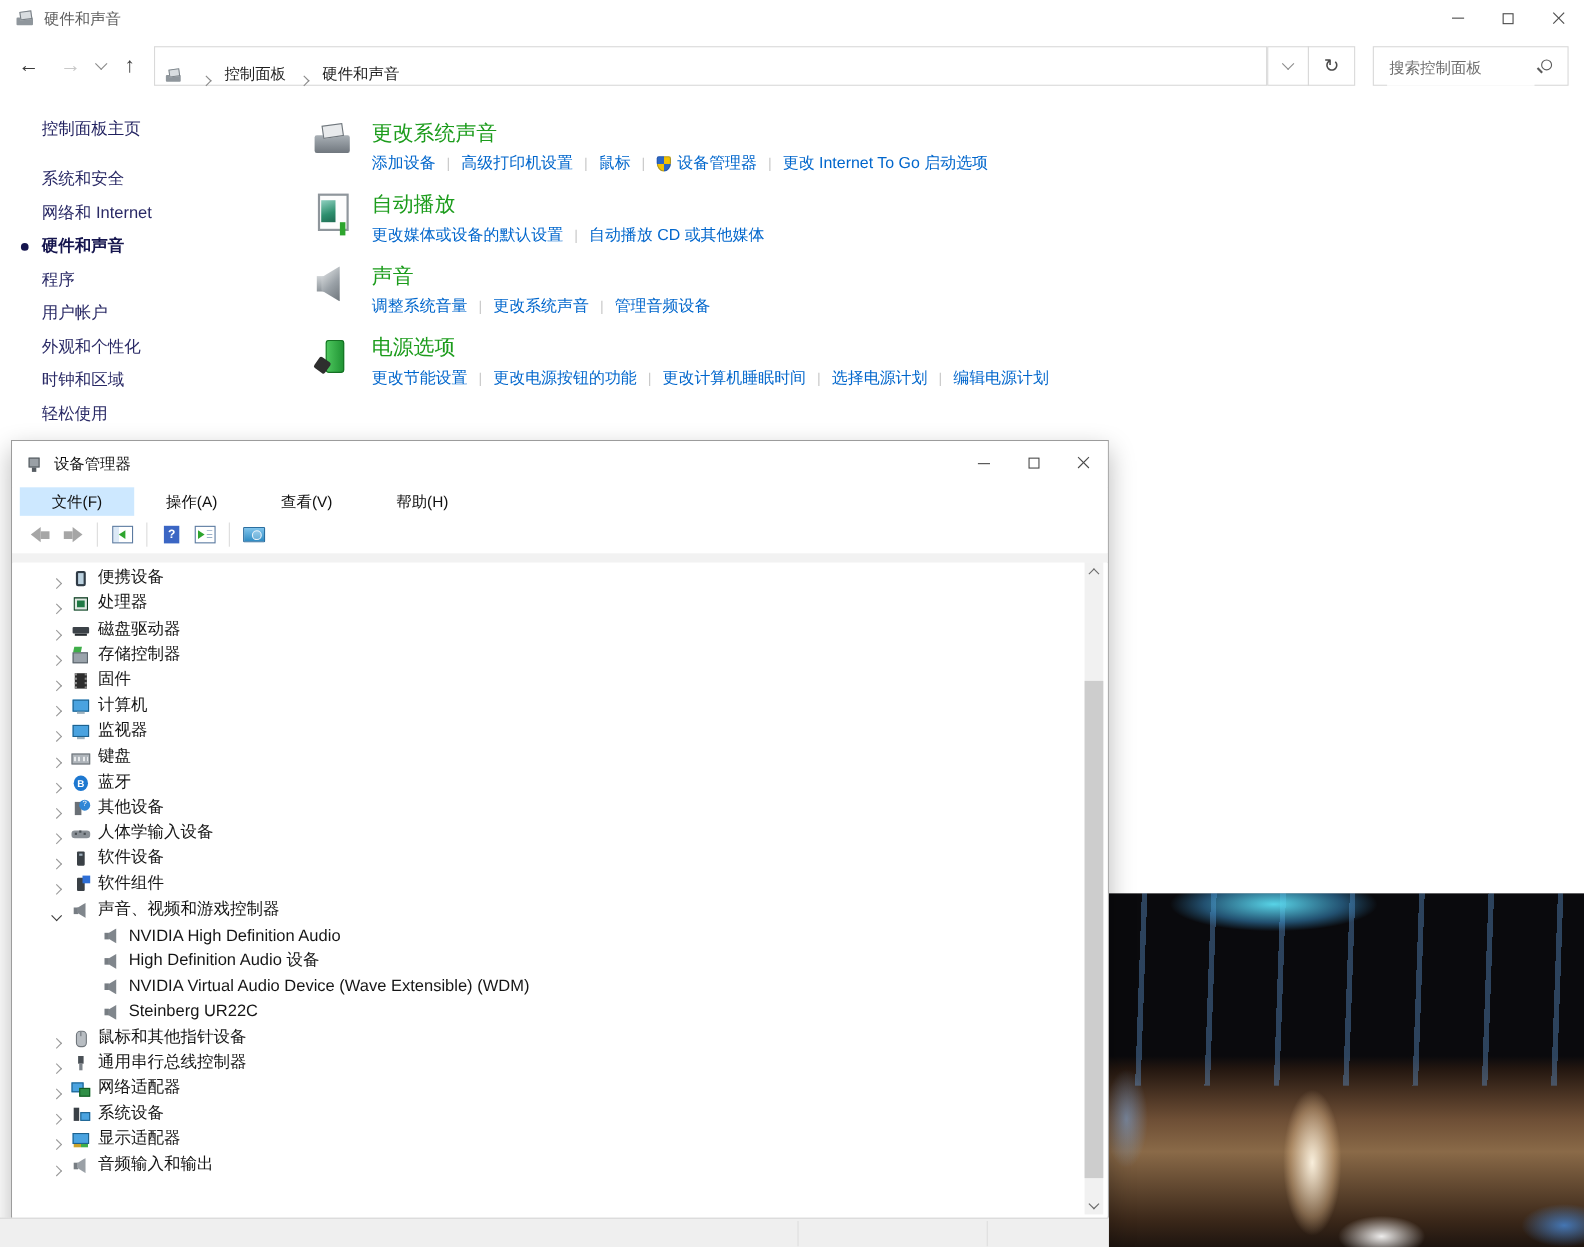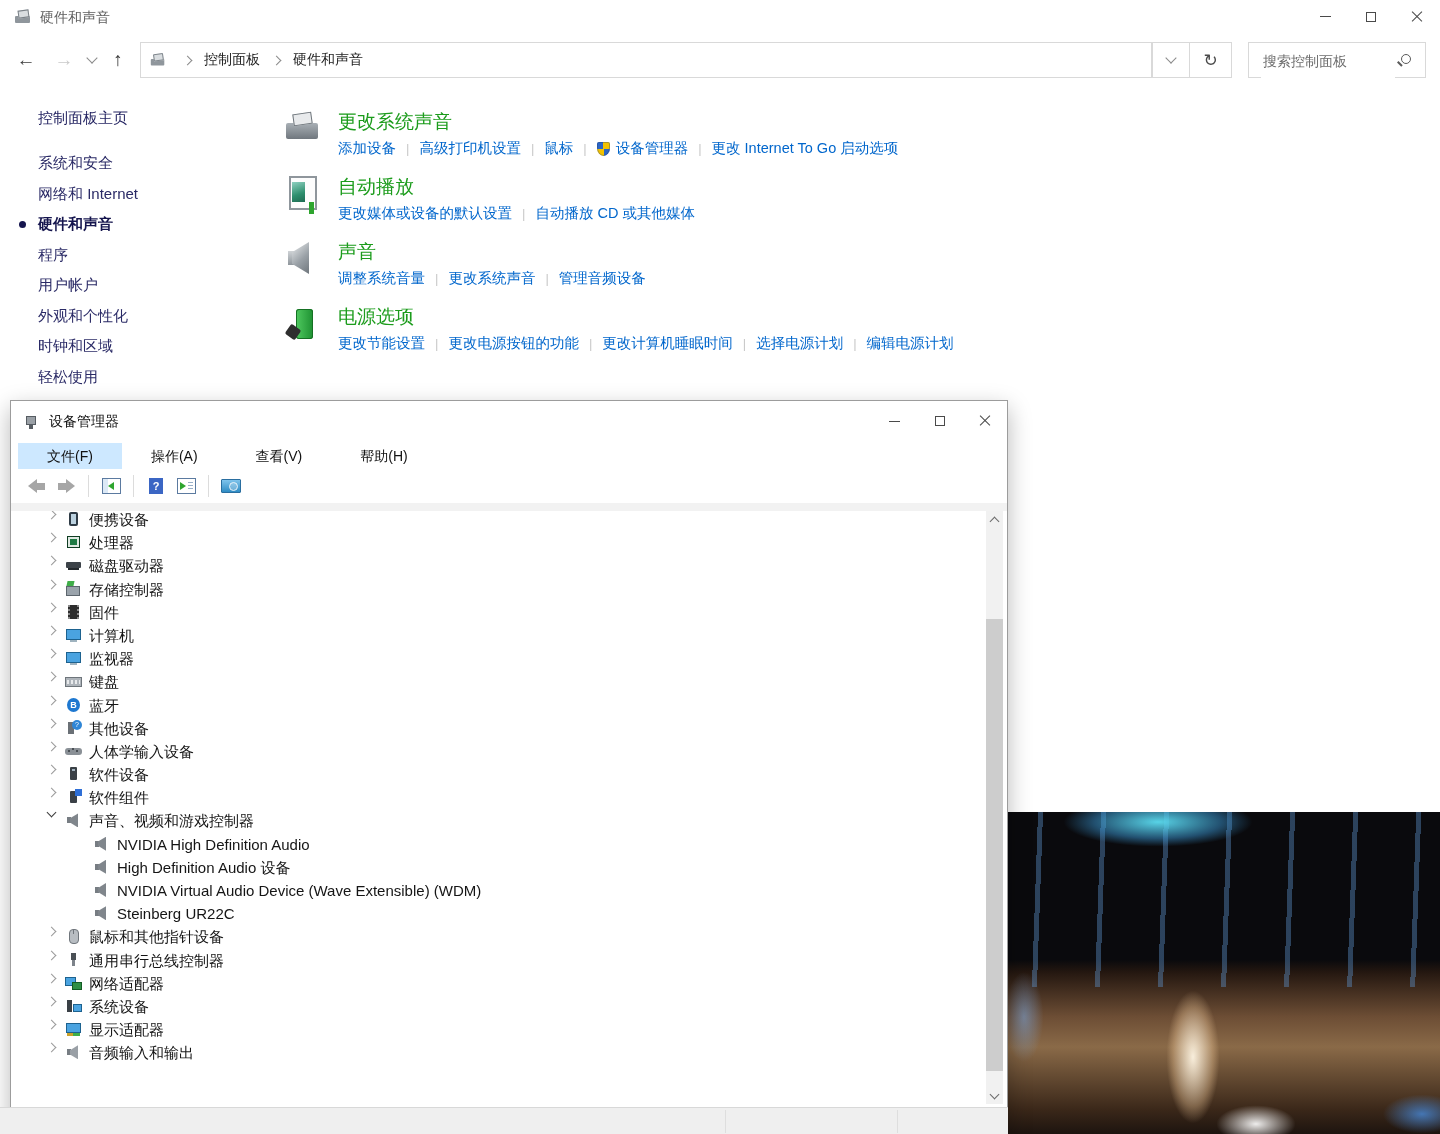--- a/index.html
+++ b/index.html
@@ -34,21 +34,21 @@
   .g-close::before,.g-close::after{content:"";position:absolute;left:-1px;top:5px;width:14px;height:1px;background:#4a4a4a}
   .g-close::before{transform:rotate(45deg)}
   .g-close::after{transform:rotate(-45deg)}
   
   .navbtn{position:absolute;top:46px;height:28px;display:flex;align-items:center;justify-content:center;font-size:19px;color:#3b3b3b}
   .nb-back{left:12px;width:28px}
   .nb-fwd{left:50px;width:28px;color:#c9c9c9}
   .nb-chev{left:84px;width:16px}
   .nb-up{left:104px;width:28px}
   .chev-s{width:7px;height:7px;border-right:1.5px solid #8a8a8a;border-bottom:1.5px solid #8a8a8a;transform:rotate(45deg);margin-top:-4px}
-  .addr{position:absolute;left:140px;top:42px;width:1012px;height:36px;border:1px solid #d9d9d9;box-sizing:border-box;display:flex;align-items:center;background:#fff}
+  .addr{position:absolute;left:140px;top:42px;width:1012px;height:36px;border:1px solid #d9d9d9;box-sizing:border-box;display:flex;align-items:flex-end;background:#fff}
   .addr .appicon{margin:0 6px 0 8px;transform:scale(.9)}
   .crumb{font-size:14px;color:#1f1f1f;padding:0 2px;white-space:nowrap}
   .crumb-sep{width:6px;height:6px;border-right:1.4px solid #8a8a8a;border-top:1.4px solid #8a8a8a;transform:rotate(45deg);margin:0 11px}
   .addr-dd{position:absolute;left:1152px;top:42px;width:38px;height:36px;border:1px solid #d9d9d9;box-sizing:border-box;display:flex;align-items:center;justify-content:center}
   .addr-refresh{position:absolute;left:1189px;top:42px;width:43px;height:36px;border:1px solid #d9d9d9;box-sizing:border-box;display:flex;align-items:center;justify-content:center;font-size:17px;color:#4a4a4a}
   .search{position:absolute;left:1248px;top:42px;width:178px;height:36px;border:1px solid #d9d9d9;box-sizing:border-box;background:#fff}
   .search input{position:absolute;left:12px;top:1px;width:130px;height:32px;border:0;outline:none;font-size:14px;color:#333;font-family:inherit}
   .search input::placeholder{color:#6e6e6e;opacity:1}
   .mag{position:absolute;right:14px;top:11px;width:8px;height:8px;border:1.6px solid #5a5a5a;border-radius:50%}
   .mag::after{content:"";position:absolute;left:-5px;top:8px;width:6px;height:1.6px;background:#5a5a5a;transform:rotate(45deg)}
@@ -109,21 +109,21 @@
   .icon-winpane::after{content:"";position:absolute;left:5px;top:3px;width:0;height:0;border-top:4px solid transparent;border-bottom:4px solid transparent;border-right:6px solid #2ea52e}
   .icon-winlist{position:relative;width:17px;height:14px;border:1px solid #5b7aa0;background:#fff}
   .icon-winlist::before{content:"";position:absolute;left:2px;top:3px;width:0;height:0;border-top:4px solid transparent;border-bottom:4px solid transparent;border-left:6px solid #2ea52e}
   .icon-winlist::after{content:"";position:absolute;right:2px;top:3px;width:5px;height:8px;
      background:repeating-linear-gradient(#9ab0c8 0 1px,transparent 1px 3px)}
   .icon-help{width:14px;height:16px;background:#3b66c4;color:#fff;font-size:11px;font-weight:bold;display:flex;align-items:center;justify-content:center}
   .icon-scan{position:relative;width:18px;height:12px;background:linear-gradient(#7fc4ec,#2f8cc4);border:1px solid #2a6ea0;border-radius:1px}
   .icon-scan::after{content:"";position:absolute;right:2px;top:2px;width:7px;height:7px;border:1.6px solid #e8f2fa;border-radius:50%;background:rgba(255,255,255,.25)}
   
   .dm-tree{position:absolute;left:0;top:110px;right:0;bottom:27px;background:#fff;overflow:hidden}
-  .trow{height:23.2px;display:flex;align-items:flex-start;font-size:15px;color:#151515;padding-left:30px;white-space:nowrap}
+  .trow{height:23.2px;display:flex;align-items:flex-end;font-size:15px;color:#151515;padding-left:30px;white-space:nowrap}
   .trow .chevbox{width:20px;display:flex;justify-content:center}
   .chev-r{width:6px;height:6px;border-right:1.4px solid #9a9a9a;border-top:1.4px solid #9a9a9a;transform:rotate(45deg)}
   .chev-d{width:6px;height:6px;border-right:1.5px solid #3c3c3c;border-bottom:1.5px solid #3c3c3c;transform:rotate(45deg);margin-top:-3px}
   .trow.child{padding-left:58px}
   .trow .lbl{margin-left:7px}
   
   .ti{width:17px;height:16px;position:relative;display:inline-block;flex:0 0 17px;margin-left:4px}
   .portable-devices-icon::before{content:"";position:absolute;inset:1px 4px;background:#2f3b46;border-radius:2px}
   .portable-devices-icon::after{content:"";position:absolute;inset:3px 6px;background:#bcd2e0}
   .processors-icon::before{content:"";position:absolute;inset:2px 2px;background:#1f7a44;box-shadow:inset 0 0 0 1px #0f3d22,inset 0 0 0 3px #dfe9e2}

